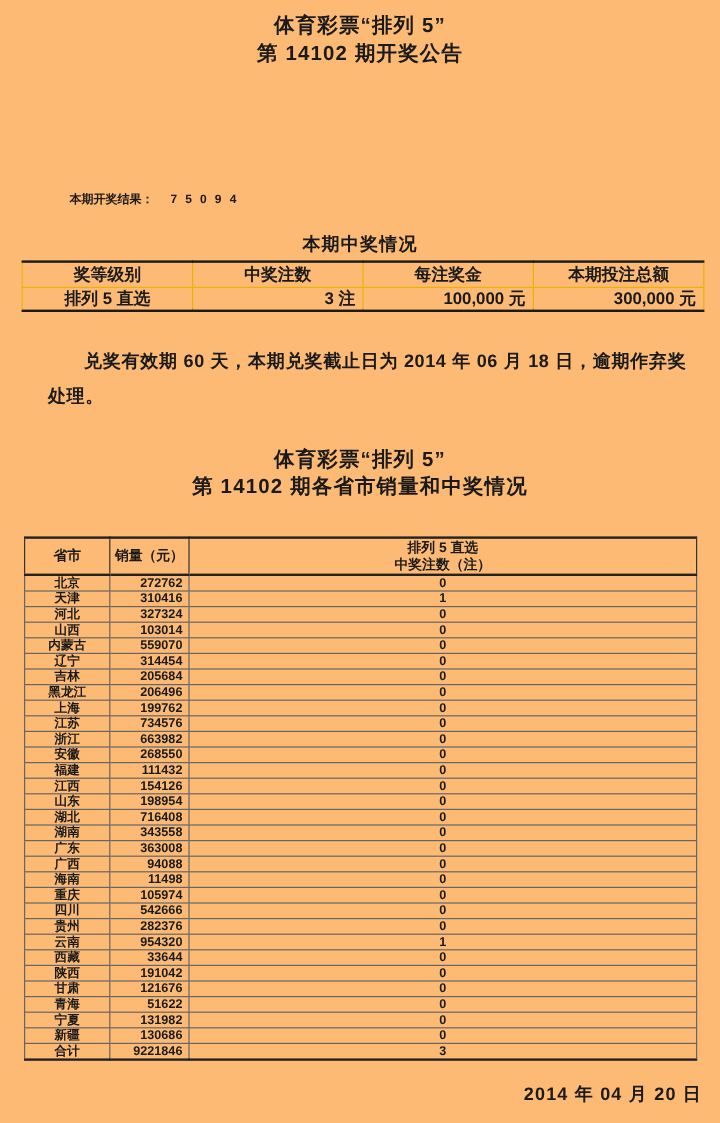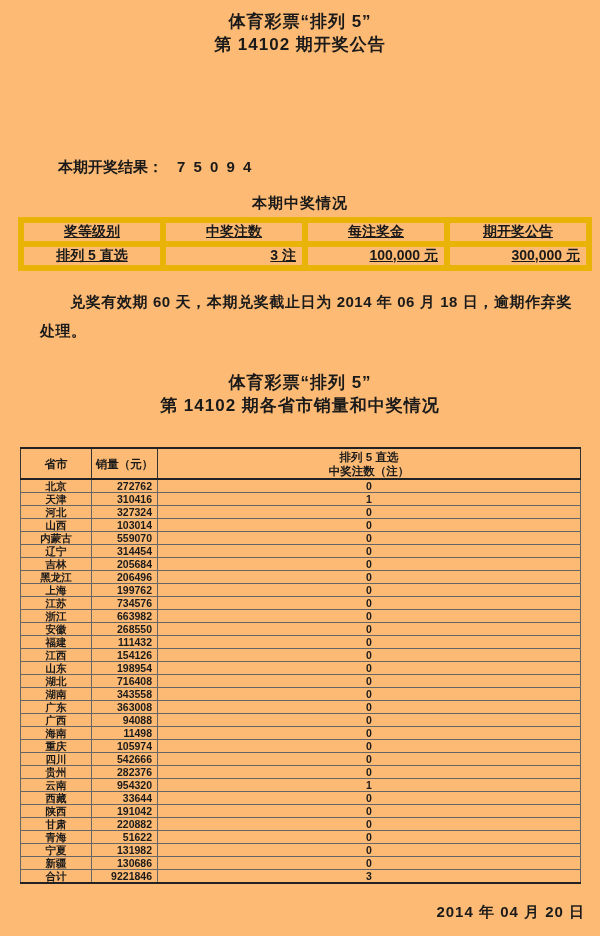--- a/index.html
+++ b/index.html
@@ -11,29 +11,29 @@
     font-weight:600;
   }
   .doc-title { position:absolute; left:0; width:600px; text-align:center;
     font-size:17px; font-weight:700; line-height:23px; letter-spacing:1px; }
   .title-1 { top:10px; }
   .title-2 { top:371px; }
   .para { position:absolute; left:40px; width:532px; font-size:15px;
     line-height:29px; text-align:justify; text-indent:30px; letter-spacing:0.5px; }
   .para-1 { top:100px; }
   .para-2 { top:287px; }
-  .result-line { position:absolute; left:58px; top:156px; font-size:15px; line-height:22px; }
+  .result-line { position:absolute; left:58px; top:156px; font-size:10px; line-height:22px; }
   .result-digits { margin-left:14px; letter-spacing:2px; }
 
   .tbl-caption { position:absolute; left:0; top:194px; width:600px;
     text-align:center; font-size:15px; font-weight:700; letter-spacing:1px; }
   table { border-collapse:collapse; table-layout:fixed; }
   .prize-table { position:absolute; left:18px; top:217px; width:568px;
     font-size:14px; border:1.5px solid #1a1a1a; border-top-width:2px; border-bottom-width:2px; }
-  .prize-table th, .prize-table td { border:6px solid #eab308; overflow:hidden; white-space:nowrap;text-decoration:underline; }
+  .prize-table th, .prize-table td { border:1px solid #eab308; overflow:hidden; white-space:nowrap; }
   .prize-table th { height:21px; font-weight:700; text-align:center; font-size:14px; }
   .prize-table td { height:20px; font-weight:600; }
   .prize-table td.c { text-align:center; }
   .prize-table td.r { text-align:right; padding-right:6px;padding-left:44px; }
 
   .province-table { position:absolute; left:20px; top:447px; width:560px;
     border:1.5px solid #222; border-top-width:2px; border-bottom-width:2px; }
   .province-table th { border:1px solid #333; border-bottom:2px solid #222;
     height:31px; font-size:11.5px; font-weight:600; text-align:center; vertical-align:middle; line-height:14px; }
   .province-table td { border:1px solid #666; height:13px; font-size:10.5px;
@@ -66,21 +66,21 @@
         <col style="width:142px">
         <col style="width:142px">
         <col style="width:142px">
         <col style="width:142px">
       </colgroup>
     <thead>
       <tr>
         <th>奖等级别</th>
         <th>中奖注数</th>
         <th>每注奖金</th>
-        <th>期开奖公告</th>
+        <th>本期投注总额</th>
       </tr>
     </thead>
     <tbody>
       <tr>
         <td class="c">排列 5 直选</td>
         <td class="r">3 注</td>
         <td class="r">100,000 元</td>
         <td class="r">300,000 元</td>
       </tr>
     </tbody>
@@ -235,21 +235,21 @@
           <td class="col-sales">33644</td>
           <td class="col-wins">0</td>
         </tr>
         <tr>
           <td class="col-province">陕西</td>
           <td class="col-sales">191042</td>
           <td class="col-wins">0</td>
         </tr>
         <tr>
           <td class="col-province">甘肃</td>
-          <td class="col-sales">220882</td>
+          <td class="col-sales">121676</td>
           <td class="col-wins">0</td>
         </tr>
         <tr>
           <td class="col-province">青海</td>
           <td class="col-sales">51622</td>
           <td class="col-wins">0</td>
         </tr>
         <tr>
           <td class="col-province">宁夏</td>
           <td class="col-sales">131982</td>

